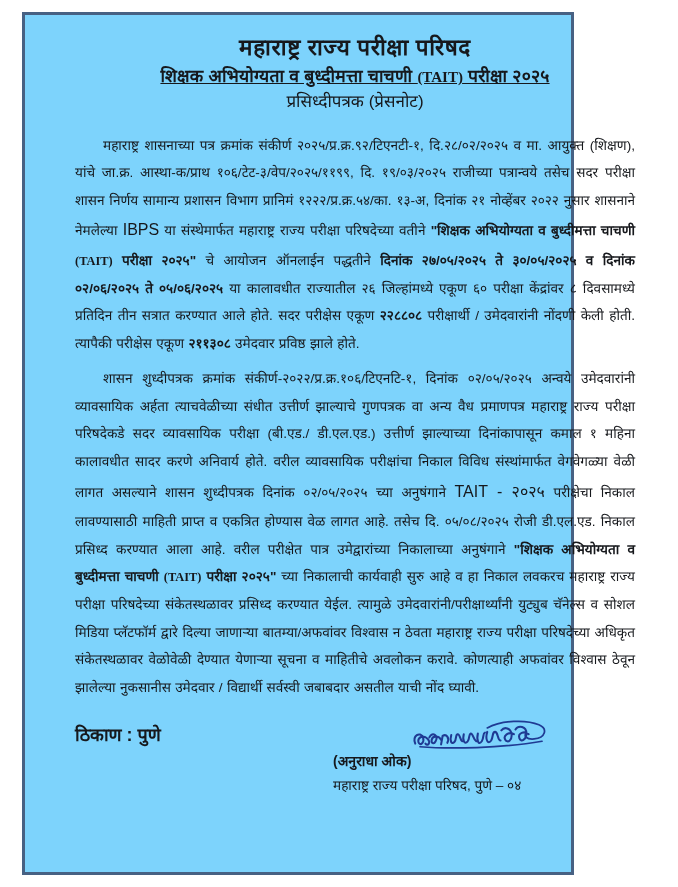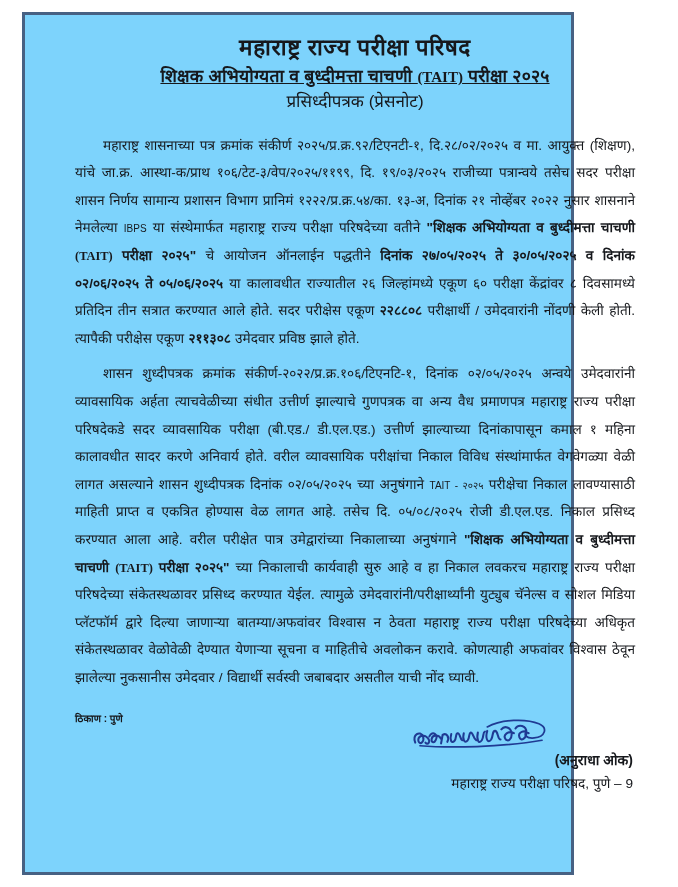--- a/index.html
+++ b/index.html
@@ -72,49 +72,49 @@
     line-height: 2.03;
     text-align: justify;
     text-justify: inter-word;
     text-indent: 28px;
     margin: 0 0 8px 0;
     word-spacing: 0.5px;
   }
   .para b, .para .bold { font-weight: bold; }
   .para .latin-sans {
     font-family: "Liberation Sans", "DejaVu Sans", sans-serif;
-    font-size: 10px;
+    font-size: 16px;
   }
   .para .latin-bold {
     font-family: "Liberation Serif", "DejaVu Serif", serif;
     font-size: 12.4px;
     font-weight: bold;
   }
 
   
   .footer-area {
     margin-top: 16px;
     position: relative;
     min-height: 130px;
   }
   .footer-left {
     float: left;
     width: 300px;
   }
   .footer-left .f-line {
-    font-size: 10px;
+    font-size: 18px;
     font-weight: bold;
     line-height: 2.1;
   }
   .footer-right {
     position: absolute;
     right: 2px;
-    top: 8px;
+    top: 0;
     width: 300px;
-    text-align: right;
+    text-align: left;
   }
   .signature {
     height: 36px;
     display: block;
     margin: 0 auto -2px auto;
     position: relative;
     left: 4px;
   }
   .sig-name {
     font-size: 14px;
@@ -166,20 +166,20 @@
             <path d="M70 22 C68 30, 71 36, 75 31 C78 27, 76 22, 79 21 C82 21, 82 29, 86 31" stroke-width="2.6"></path>
             <path d="M88 21 C86 30, 89 37, 93 31 C96 26, 94 21, 97 20" stroke-width="2.6"></path>
             <path d="M100 19 C97 29, 101 36, 105 30 C108 25, 106 19, 110 19 C114 19, 113 30, 117 30" stroke-width="2.6"></path>
             <path d="M118 17 C122 12, 130 14, 131 22 C132 30, 126 34, 123 29 C120 24, 127 18, 134 22" stroke-width="2.6"></path>
             <path d="M136 16 C140 10, 150 12, 150 21 C150 29, 143 33, 141 27 C139 21, 147 17, 153 22" stroke-width="2.6"></path>
             <path d="M100 14 C118 4, 150 3, 166 10 C178 15, 174 27, 160 28 C150 29, 146 24, 150 20" stroke-width="2.2"></path>
             <path d="M14 38 C50 41, 120 40, 170 31" stroke-width="2.2"></path>
           </g>
         </svg>
         <div class="sig-name">(अनुराधा ओक)</div>
-        <div class="sig-org">महाराष्ट्र राज्य परीक्षा परिषद, पुणे – 9</div>
+        <div class="sig-org">महाराष्ट्र राज्य परीक्षा परिषद, पुणे – ०४</div>
       </div>
 
       <div class="clear"></div>
     </div>
 
   </div>
 </div>
 
 </body></html>

